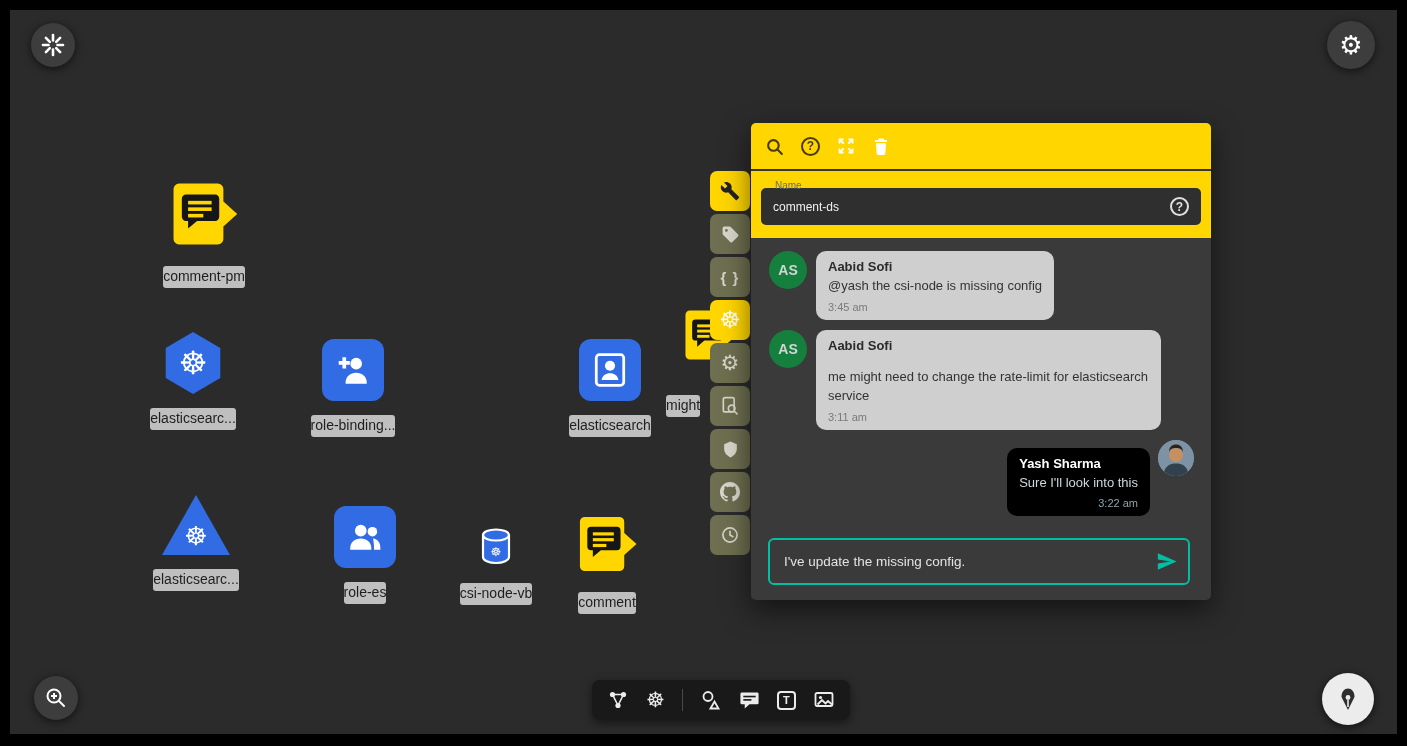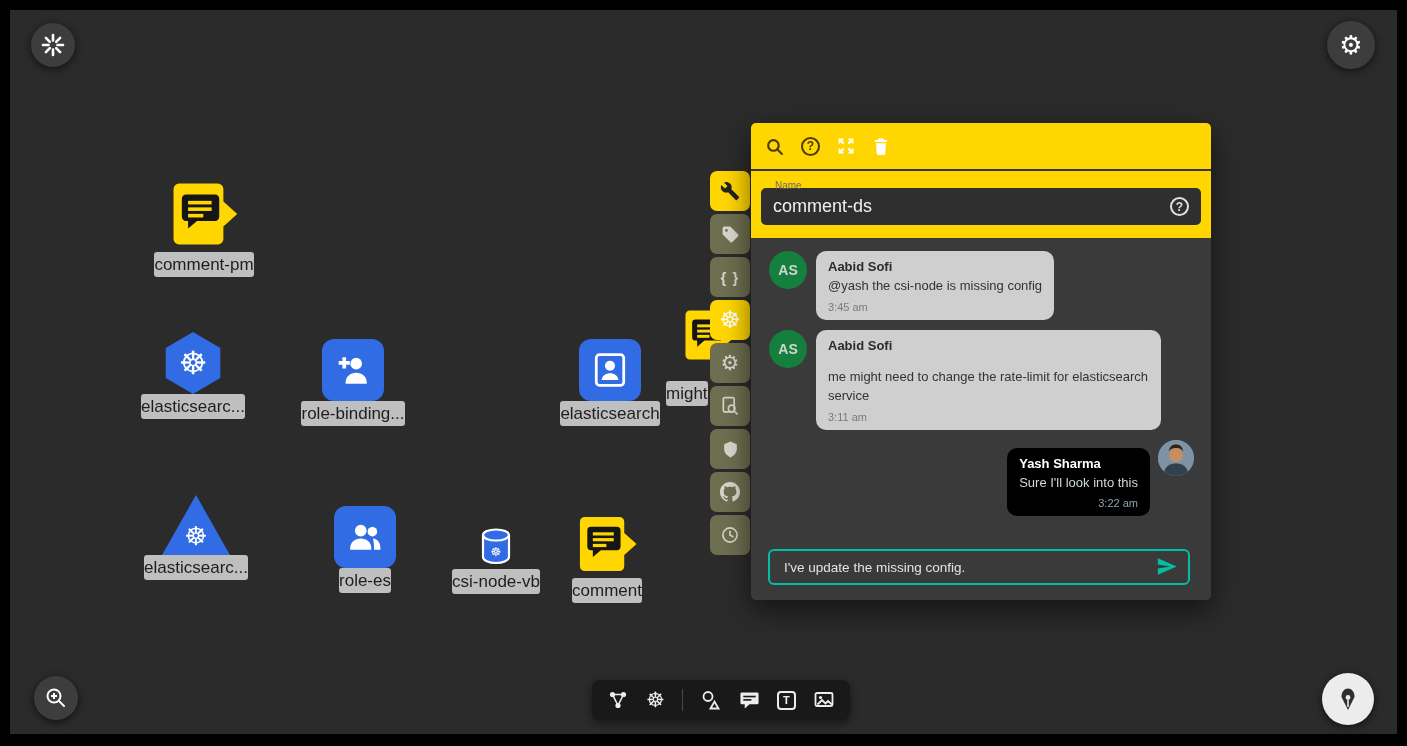--- a/index.html
+++ b/index.html
@@ -24,22 +24,23 @@
   }
   .fab.light { background:#ececec; }
   .fab .glyph { color:#fff; }
 
   
   .node {
     position:absolute; display:flex; flex-direction:column; align-items:center;
     z-index:1; cursor:pointer;
   }
   .nlabel {
+    margin-top:14px;
     background:rgba(202,202,202,.93); color:#1e1e1e;
-    font-size:17px; line-height:1.25; padding:2px 0; border-radius:3px;
+    font-size:14px; line-height:1.25; padding:2px 0; border-radius:3px;
     white-space:nowrap;
   }
   .hex {
     width:62px; height:62px; background:#326ce5;
     clip-path:polygon(50% 0,94% 26%,94% 74%,50% 100%,6% 74%,6% 26%);
     display:flex; align-items:center; justify-content:center;
     color:#fff; font-size:32px;
   }
   .tri {
     width:68px; height:60px; background:#326ce5;
@@ -95,21 +96,21 @@
   .name-field {
     position:relative; background:#2f2f2f; border-radius:5px; height:37px;
     display:flex; align-items:center; padding:0 12px;
   }
   .name-label {
     position:absolute; top:-8px; left:12px;
     font-size:10px; color:#6b6b6b; background:transparent; padding:0 2px;
   }
   .name-input {
     flex:1; background:transparent; border:none; outline:none;
-    color:#f0f0f0; font-size:18px; font-family:"Liberation Sans", sans-serif;
+    color:#f0f0f0; font-size:12px; font-family:"Liberation Sans", sans-serif;
   }
 
   .messages { flex:1 1 auto; padding:13px 17px 0 18px; overflow:hidden; }
   .msg { display:flex; gap:9px; margin-bottom:10px; }
   .msg.right { justify-content:flex-end; gap:8px; margin-top:6px; }
   .avatar {
     width:38px; height:38px; border-radius:50%; background:#15803d;
     color:#d4d4d4; font-size:14px; font-weight:bold;
     display:flex; align-items:center; justify-content:center; flex:0 0 auto;
   }
@@ -120,21 +121,21 @@
   }
   .bubble .author { font-weight:bold; font-size:13px; color:#2b2b2b; margin-bottom:3px; }
   .bubble .text { font-size:13px; line-height:1.45; }
   .bubble .text.spaced { margin-top:15px; margin-bottom:4px; }
   .bubble .time { font-size:11px; color:#7a7a7a; margin-top:5px; }
   .bubble.dark { background:#000000; color:#cfd8dc; max-width:160px;margin-top:8px; }
   .bubble.dark .author { color:#fff; }
   .bubble.dark .time { color:#8fa3ad; text-align:right; }
 
   .chat-input {
-    flex:0 0 auto; margin:8px 21px 15px 17px; height:36px;
+    flex:0 0 auto; margin:8px 21px 15px 17px; height:47px;
     border:2px solid #00bfa5; border-radius:6px;
     display:flex; align-items:center; padding:0 10px 0 4px;
   }
   .chat-input input {
     flex:1; background:transparent; border:none; outline:none;
     color:#e3e3e3; font-size:13.5px; padding:0 10px;
     font-family:"Liberation Sans", sans-serif;
   }
 
   

